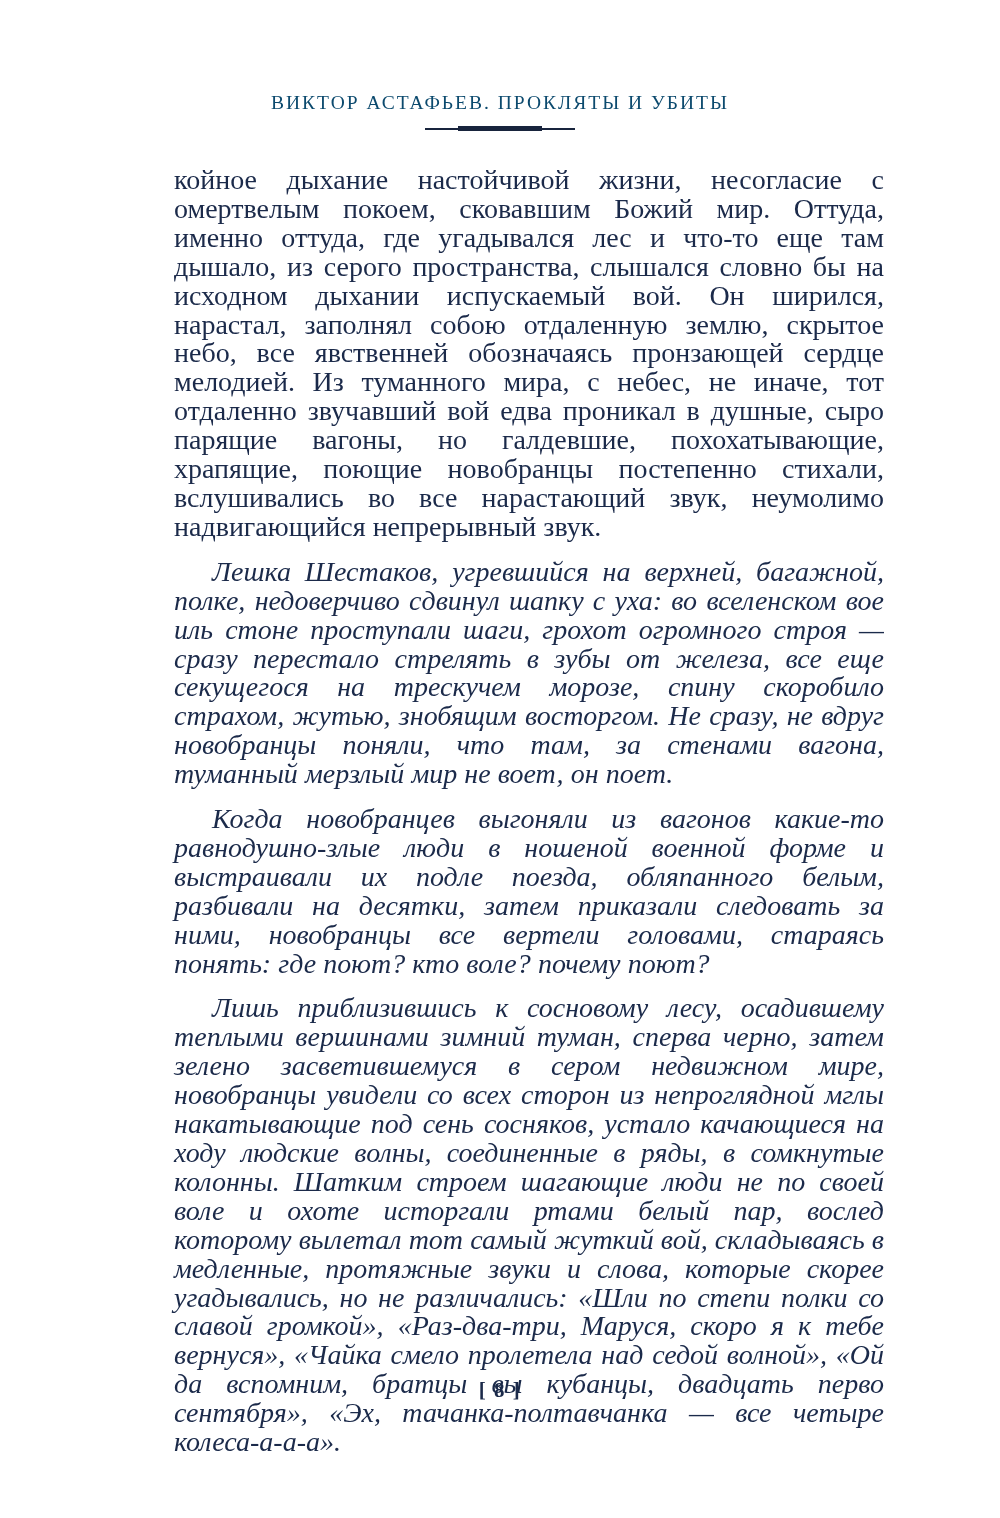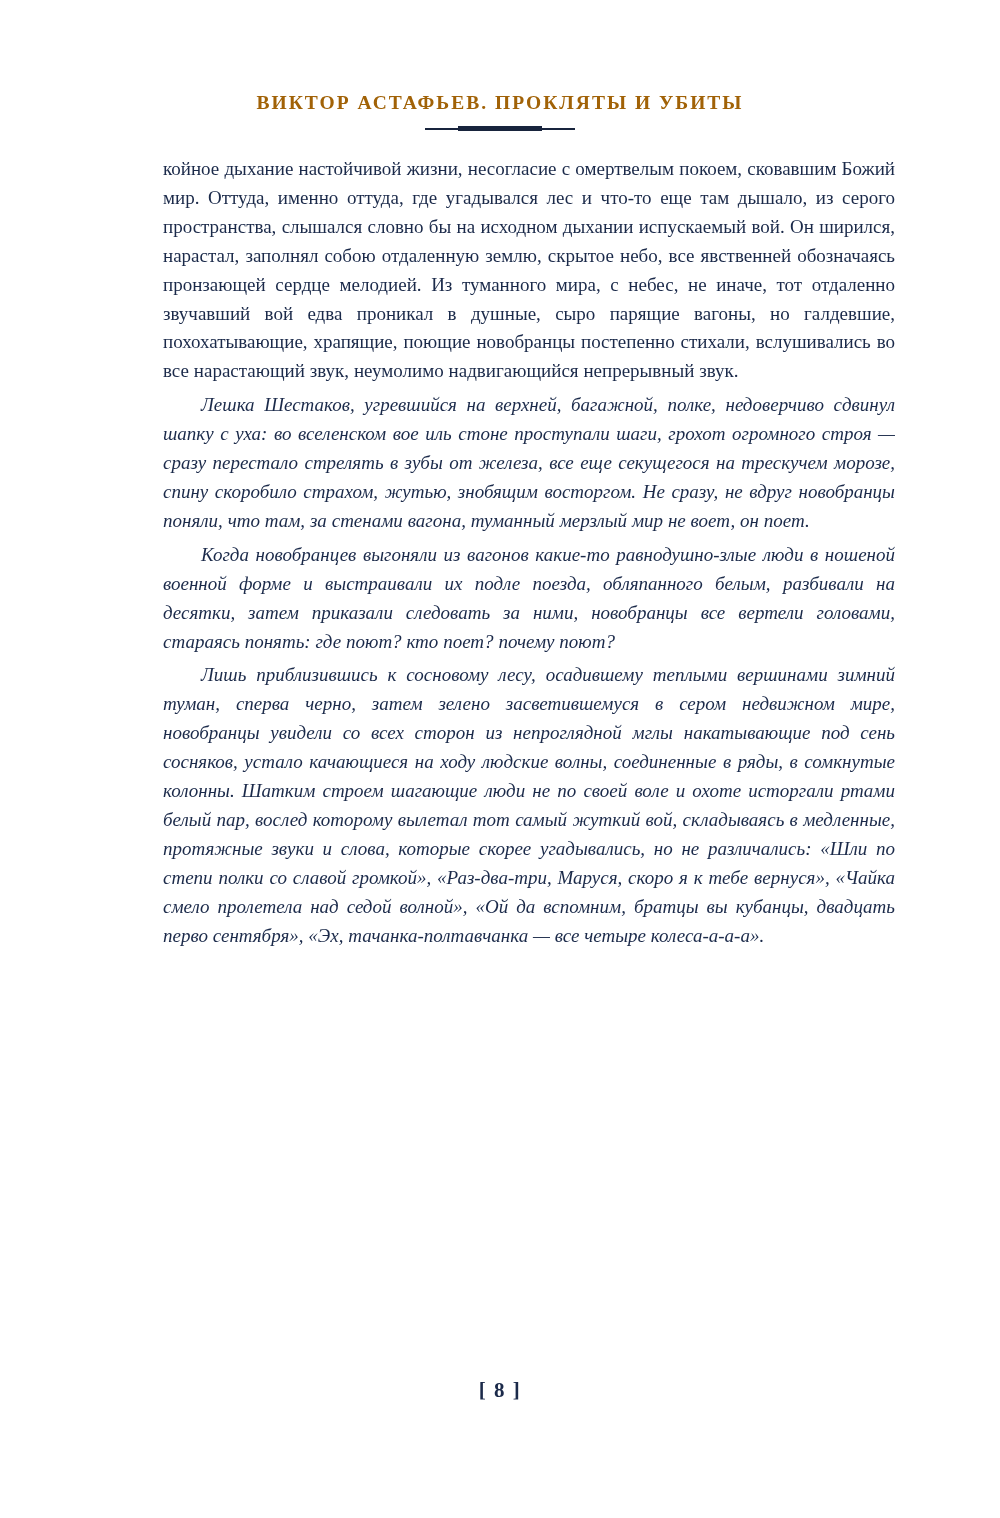--- a/index.html
+++ b/index.html
@@ -27,23 +27,23 @@
     top: 92px;
     left: 100px;
     width: 800px;
     text-align: center;
   }
 
   .running-head-title {
     display: block;
     font-family: "Liberation Serif", "DejaVu Serif", serif;
     font-size: 19.5px;
-    font-weight: 700;
+    font-weight: 400;
     letter-spacing: 2.0px;
-    color: #a16207;
+    color: #0c4a6e;
     line-height: 1.1;
     white-space: nowrap;
   }
 
   
   .head-rule {
     position: relative;
     width: 150px;
     height: 7px;
     margin: 12px auto 0 auto;
@@ -67,22 +67,22 @@
 
   
   .text-column {
     position: absolute;
     top: 150px;
     left: 158px;
     width: 742px;
   }
 
   .para {
-    margin: 5px;
-    font-size: 19px;
+    margin: 16px;
+    font-size: 28px;
     line-height: 28.9px;
     text-align: justify;
     text-justify: inter-word;
     text-indent: 0;
     color: #1b2a4a;
     -webkit-hyphens: none;
     hyphens: none;
     word-spacing: 0.1px;
   }
 
@@ -116,21 +116,21 @@
     <span class="running-head-title">ВИКТОР АСТАФЬЕВ. ПРОКЛЯТЫ И УБИТЫ</span>
     <div class="head-rule">
       <span class="hairline"></span>
       <span class="center-bar"></span>
     </div>
   </header>
 
   <main class="text-column">
     <p class="para">койное дыхание настойчивой жизни, несогласие с омертвелым покоем, сковавшим Божий мир. Оттуда, именно оттуда, где угадывался лес и что-то еще там дышало, из серого пространства, слышался словно бы на исходном дыхании испускаемый вой. Он ширился, нарастал, заполнял собою отдаленную землю, скрытое небо, все явственней обозначаясь пронзающей сердце мелодией. Из туманного мира, с небес, не иначе, тот отдаленно звучавший вой едва проникал в душные, сыро парящие вагоны, но галдевшие, похохатывающие, храпящие, поющие новобранцы постепенно стихали, вслушивались во все нарастающий звук, неумолимо надвигающийся непрерывный звук.</p>
     <p class="para indented">Лешка Шестаков, угревшийся на верхней, багажной, полке, недоверчиво сдвинул шапку с уха: во вселенском вое иль стоне проступали шаги, грохот огромного строя — сразу перестало стрелять в зубы от железа, все еще секущегося на трескучем морозе, спину скоробило страхом, жутью, знобящим восторгом. Не сразу, не вдруг новобранцы поняли, что там, за стенами вагона, туманный мерзлый мир не воет, он поет.</p>
-    <p class="para indented">Когда новобранцев выгоняли из вагонов какие-то равнодушно-злые люди в ношеной военной форме и выстраивали их подле поезда, обляпанного белым, разбивали на десятки, затем приказали следовать за ними, новобранцы все вертели головами, стараясь понять: где поют? кто поет? почему поют?</p>
+    <p class="para indented">Когда новобранцев выгоняли из вагонов какие-то равнодушно-злые люди в ношеной военной форме и выстраивали их подле поезда, обляпанного белым, разбивали на десятки, затем приказали следовать за ними, новобранцы все вертели головами, стараясь понять: где поют? кто воле? почему поют?</p>
     <p class="para indented">Лишь приблизившись к сосновому лесу, осадившему теплыми вершинами зимний туман, сперва черно, затем зелено засветившемуся в сером недвижном мире, новобранцы увидели со всех сторон из непроглядной мглы накатывающие под сень сосняков, устало качающиеся на ходу людские волны, соединенные в ряды, в сомкнутые колонны. Шатким строем шагающие люди не по своей воле и охоте исторгали ртами белый пар, вослед которому вылетал тот самый жуткий вой, складываясь в медленные, протяжные звуки и слова, которые скорее угадывались, но не различались: «Шли по степи полки со славой громкой», «Раз-два-три, Маруся, скоро я к тебе вернуся», «Чайка смело пролетела над седой волной», «Ой да вспомним, братцы вы кубанцы, двадцать перво сентября», «Эх, тачанка-полтавчанка — все четыре колеса-а-а-а».</p>
   </main>
 
   <footer class="folio">
     <span class="folio-text">[ 8 ]</span>
   </footer>
 
 </div>
 
 </body></html>

